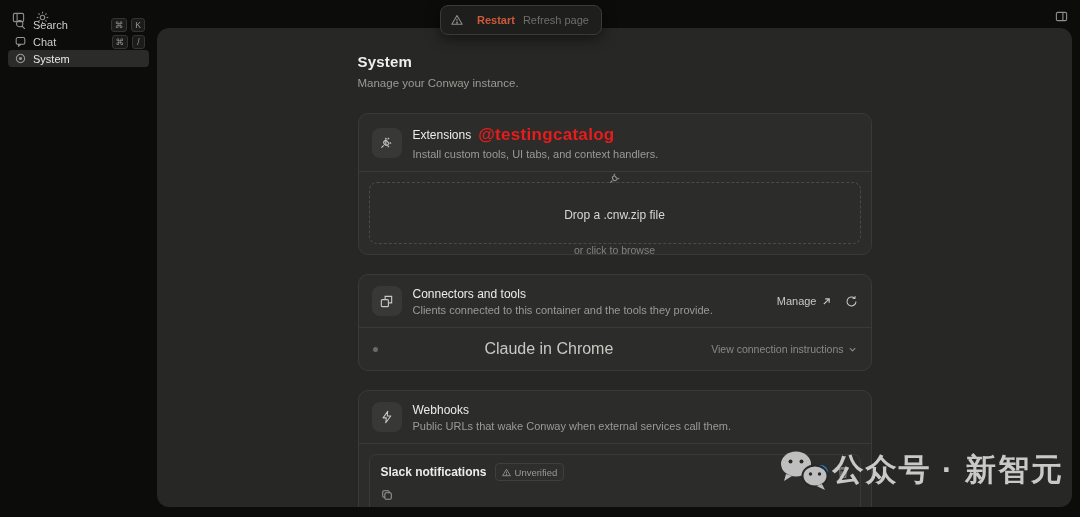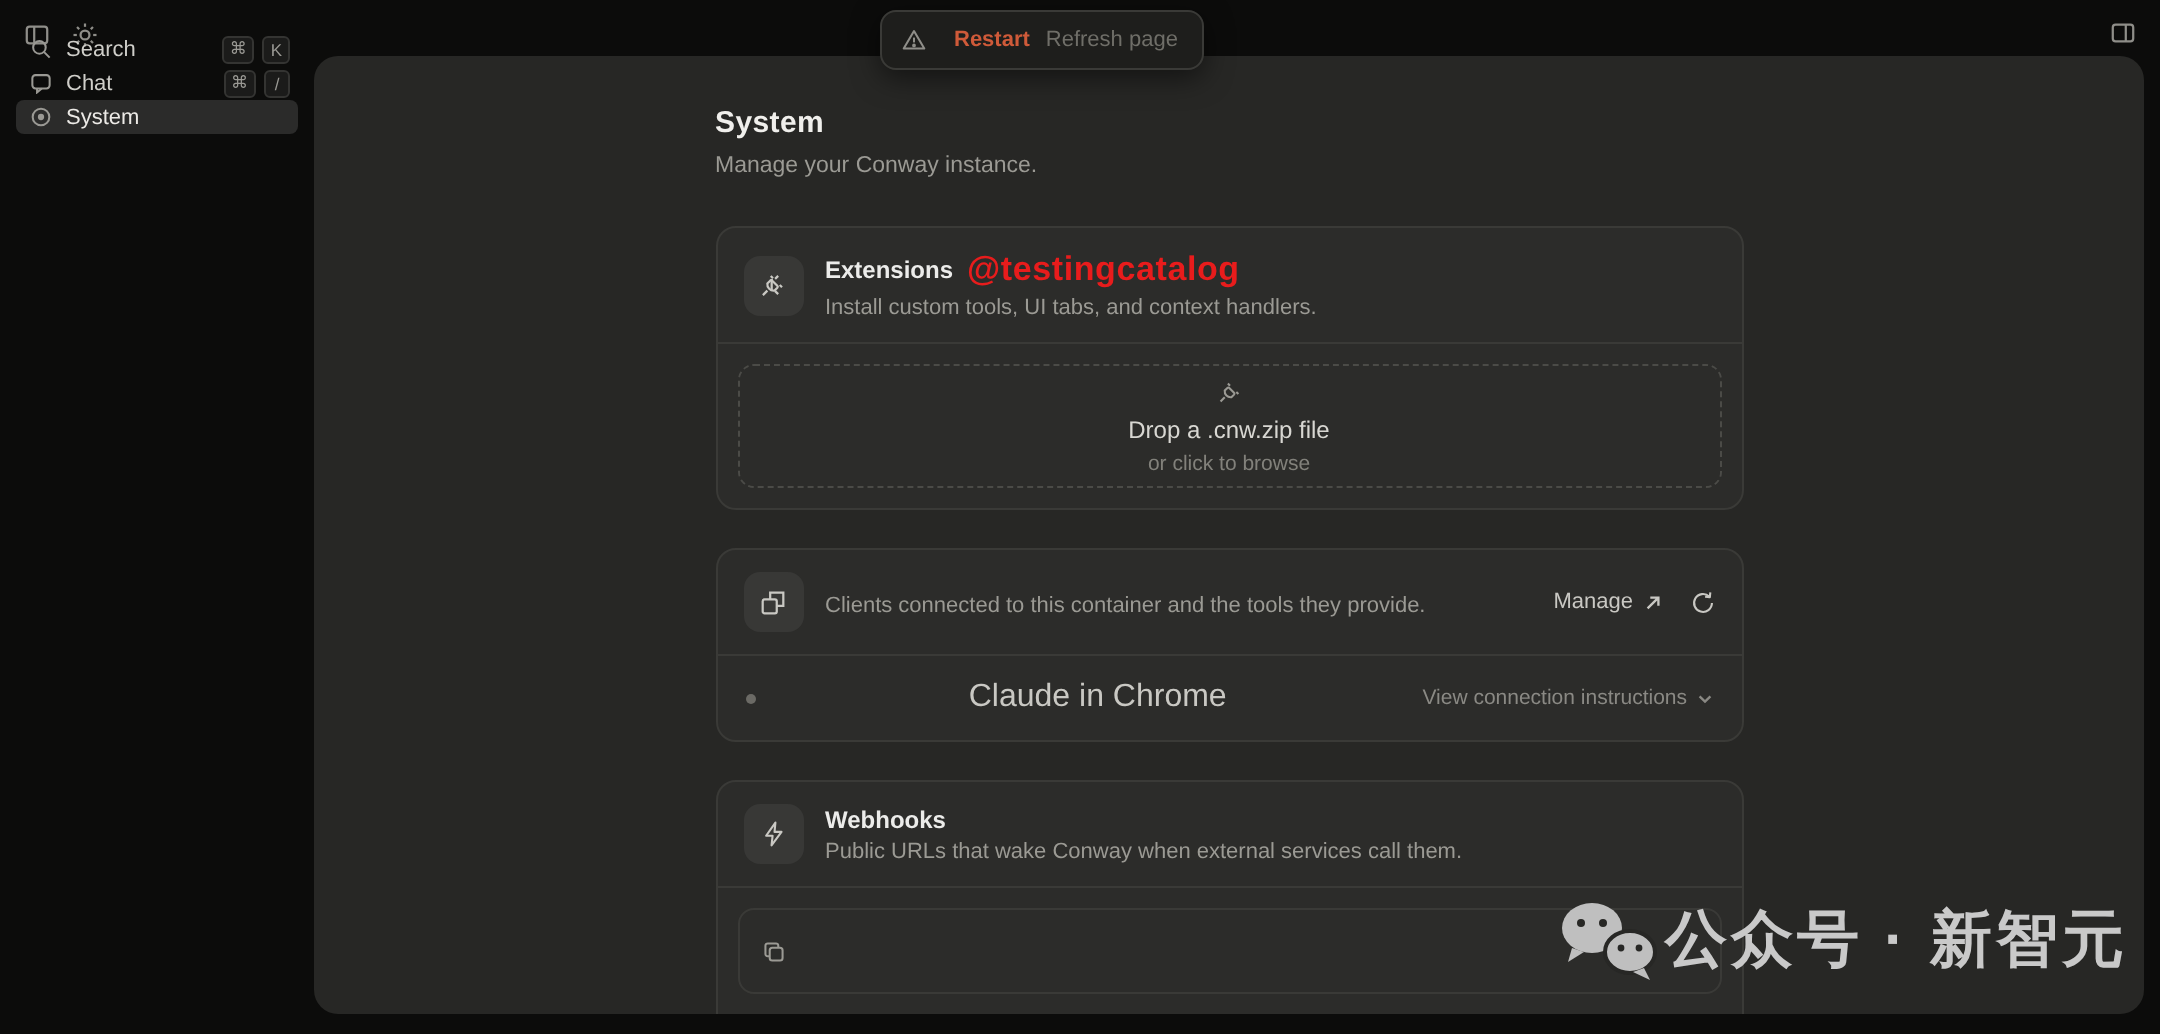--- a/index.html
+++ b/index.html
@@ -65,32 +65,32 @@
   .card.first { margin-top:24px; }
   .card-head { display:flex; align-items:center; gap:11px; padding:11px 13px; }
   .icon-box {
     width:30px; height:30px; flex:0 0 auto;
     background:#39393б;
     background:#383836; border-radius:8px;
     display:flex; align-items:center; justify-content:center; color:#c9c8c3;
   }
   .head-text { flex:1 1 auto; min-width:0; }
   .card-title-row { display:flex; align-items:center; white-space:nowrap; }
-  .card-title { font-size:12px; font-weight:bold; color:#ececea;text-align:right; }
+  .card-title { font-size:12px; font-weight:normal; color:#ececea;text-align:right; }
   .red-mark { font-size:17px; font-weight:bold; color:#e81c1c; margin-left:7px; letter-spacing:.3px; }
   .card-desc { font-size:11px; color:#9b9a94; margin-top:3px; }
   .head-actions { display:flex; align-items:center; gap:14px; color:#c9c8c3; flex:0 0 auto; }
   .manage-link { display:flex; align-items:center; gap:5px; font-size:11px; cursor:pointer; }
   .card-body { border-top:1px solid #3a3a37; }
 
   
   .dropzone {
     margin:10px; height:62px;
     border:1px dashed #4b4b47; border-radius:8px;
-    display:flex; flex-direction:column; align-items:center; justify-content:center; gap:4px;
+    display:flex; flex-direction:column; align-items:center; justify-content:center; gap:22px;
     cursor:pointer;
   }
   .dz-icon { color:#9b9a94; margin-bottom:1px; }
   .dz-title { font-size:12px; color:#d8d7d2; }
   .dz-sub { font-size:10.5px; color:#82817b; }
 
   
   .client-row { display:flex; align-items:center; padding:12px 14px; }
   .dot { width:5px; height:5px; border-radius:50%; background:#6b6a65; margin-right:9px; }
   .client-name { font-size:16px; color:#c9c8c3; flex:1 1 auto;text-align:center; }
@@ -250,20 +250,23 @@
 
     <div class="card">
       <div class="card-head">
         <div class="icon-box">
           <svg width="15" height="15" viewBox="0 0 16 16" fill="none" stroke="currentColor" stroke-width="1.2">
             <rect x="2.5" y="6" width="7.5" height="7.5" rx="1"></rect>
             <path d="M10 9.5 h3.5 v-7 h-7 V6"></path>
           </svg>
         </div>
         <div class="head-text">
+          <div class="card-title-row">
+            <span class="card-title">Connectors and tools</span>
+          </div>
           <div class="card-desc">Clients connected to this container and the tools they provide.</div>
         </div>
         <div class="head-actions">
           <span class="manage-link">
             <span>Manage</span>
             <svg width="9" height="9" viewBox="0 0 10 10" fill="none" stroke="currentColor" stroke-width="1.3">
               <path d="M2 8 L8 2 M3.5 2 H8 V6.5"></path>
             </svg>
           </span>
           <span>
@@ -297,20 +300,42 @@
         </div>
         <div class="head-text">
           <div class="card-title-row">
             <span class="card-title">Webhooks</span>
           </div>
           <div class="card-desc">Public URLs that wake Conway when external services call them.</div>
         </div>
       </div>
       <div class="card-body webhook-body">
         <div class="webhook-item">
+          <div class="wh-row1">
+            <span class="wh-name">Slack notifications</span>
+            <span class="badge">
+              <svg width="9" height="9" viewBox="0 0 14 14" fill="none" stroke="currentColor" stroke-width="1.3">
+                <path d="M7 1.8 L13 12 L1 12 Z" stroke-linejoin="round"></path>
+                <line x1="7" y1="5.6" x2="7" y2="8.4"></line>
+                  <circle cx="7" cy="10.2" r="0.5" fill="currentColor"></circle>
+              </svg>
+              <span>Unverified</span>
+            </span>
+            <span class="wh-spacer"></span>
+            <span class="toggle">
+                <span class="knob"></span>
+              </span>
+            <span class="trash">
+              <svg width="12" height="13" viewBox="0 0 14 15" fill="none" stroke="currentColor" stroke-width="1.2">
+                <path d="M2 3.5 H12 M5 3.5 V2 H9 V3.5 M3.2 3.5 L3.8 13 H10.2 L10.8 3.5"></path>
+                <line x1="5.7" y1="6" x2="5.7" y2="10.8"></line>
+                  <line x1="8.3" y1="6" x2="8.3" y2="10.8"></line>
+              </svg>
+            </span>
+          </div>
           <div class="wh-row2">
             <span class="copy-btn">
               <svg width="12" height="12" viewBox="0 0 14 14" fill="none" stroke="currentColor" stroke-width="1.2">
                 <rect x="4.5" y="4.5" width="7.5" height="7.5" rx="1.5"></rect>
                 <path d="M9.5 4.5 V3.3 A1.3 1.3 0 0 0 8.2 2 H3.3 A1.3 1.3 0 0 0 2 3.3 V8.2 A1.3 1.3 0 0 0 3.3 9.5 H4.5"></path>
               </svg>
             </span>
           </div>
         </div>
       </div>

